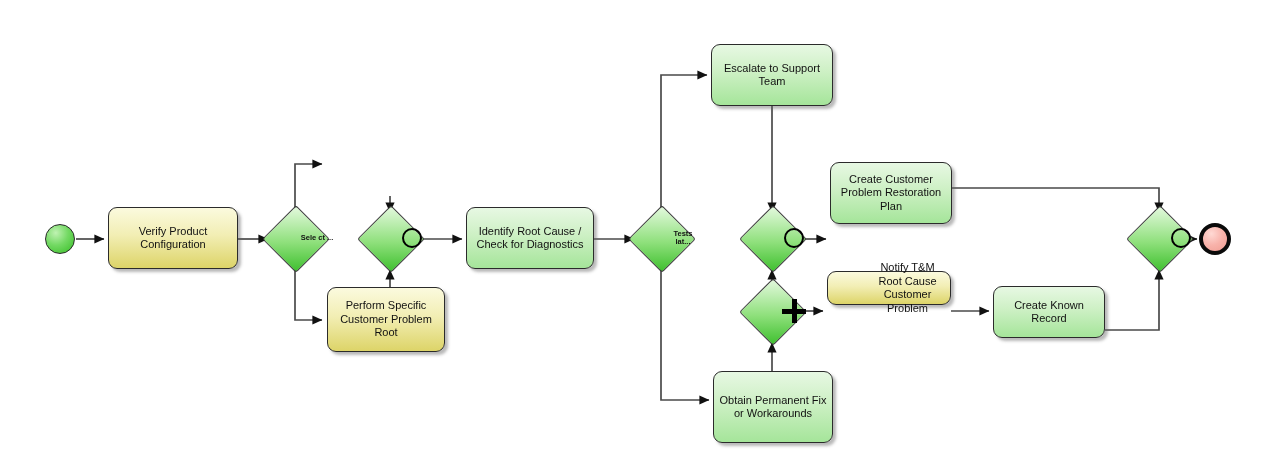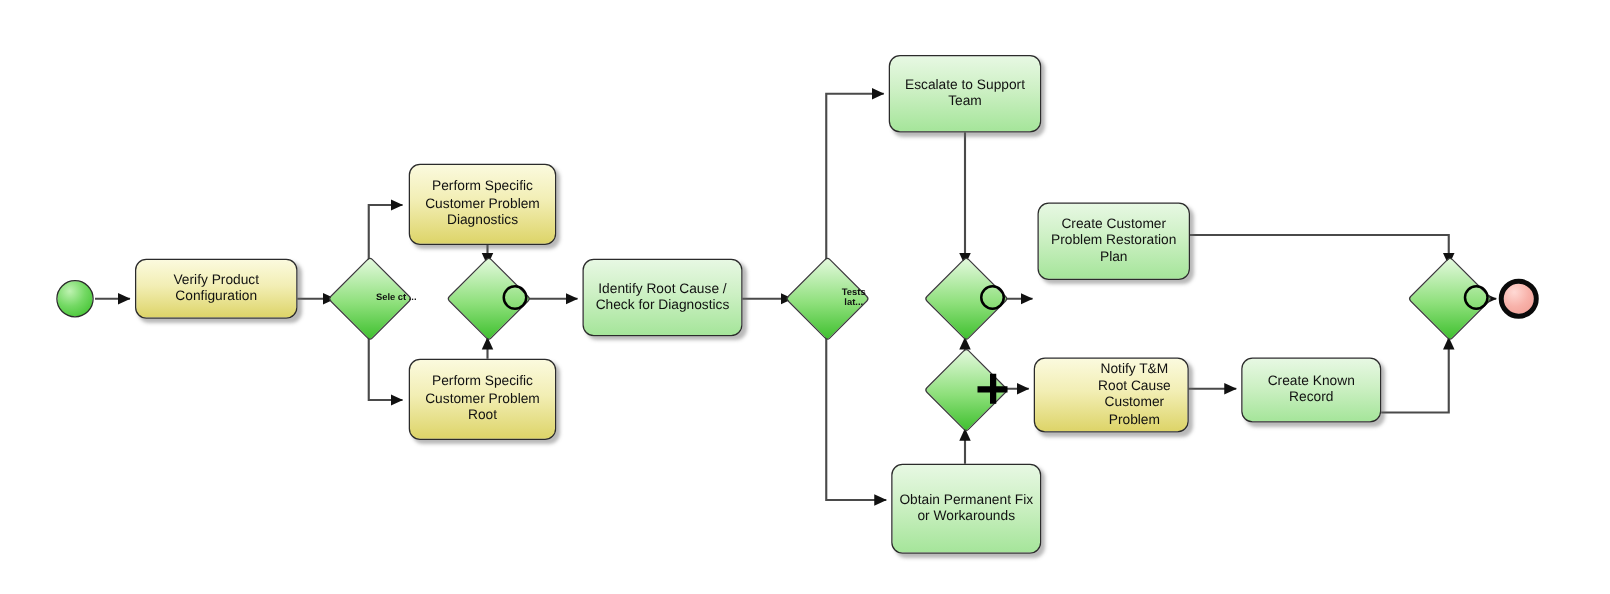--- a/index.html
+++ b/index.html
@@ -175,34 +175,31 @@
       <path d="M952,188 L1159,188 L1159,212" marker-end="url(#arw)"></path>
 
       <path d="M1105,330 L1159,330 L1159,270" marker-end="url(#arw)"></path>
 
       <path d="M1182,239 L1197,239" marker-end="url(#arw)"></path>
     </g>
   </svg>
 
   <div class="node event start" style="left:45px; top:224px;"></div>
 
-  <div class="node task yellow" style="left:108px; top:207px; width:130px; height:48px;">
+  <div class="node task yellow" style="left:108px; top:207px; width:130px; height:62px;">
     <span class="label">Verify Product Configuration</span>
   </div>
 
   <div class="gateway-wrap" style="left:272px; top:215px;">
     <div class="gateway"></div>
     <div class="gw-inner">
       <span class="gw-text">Sele ct ...</span>
     </div>
   </div>
 
-  <div class="node task yellow" style="left:327px; top:131px; width:118px; height:65px;">
-    <span class="label">Perform Specific Customer Problem Diagnostics</span>
-  </div>
 
   <div class="node task yellow" style="left:327px; top:287px; width:118px; height:65px;">
     <span class="label">Perform Specific Customer Problem Root</span>
   </div>
 
   <div class="gateway-wrap" style="left:367px; top:215px;">
     <div class="gateway"></div>
     <div class="gw-inner">
       <span class="gw-circle"></span>
     </div>
@@ -234,21 +231,21 @@
     <span class="label">Create Customer Problem Restoration Plan</span>
   </div>
 
   <div class="gateway-wrap" style="left:749px; top:288px;">
     <div class="gateway"></div>
     <div class="gw-inner">
       <span class="gw-plus"></span>
     </div>
   </div>
 
-  <div class="node task yellow" style="left:827px; top:286px; width:124px; height:60px;padding-left:42px;">
+  <div class="node task yellow" style="left:827px; top:271px; width:124px; height:34px;padding-left:42px;">
     <span class="label">Notify T&amp;M Root Cause Customer Problem</span>
   </div>
 
   <div class="node task green" style="left:993px; top:286px; width:112px; height:52px;">
     <span class="label">Create Known Record</span>
   </div>
 
   <div class="node task green" style="left:713px; top:371px; width:120px; height:72px;">
     <span class="label">Obtain Permanent Fix or Workarounds</span>
   </div>

